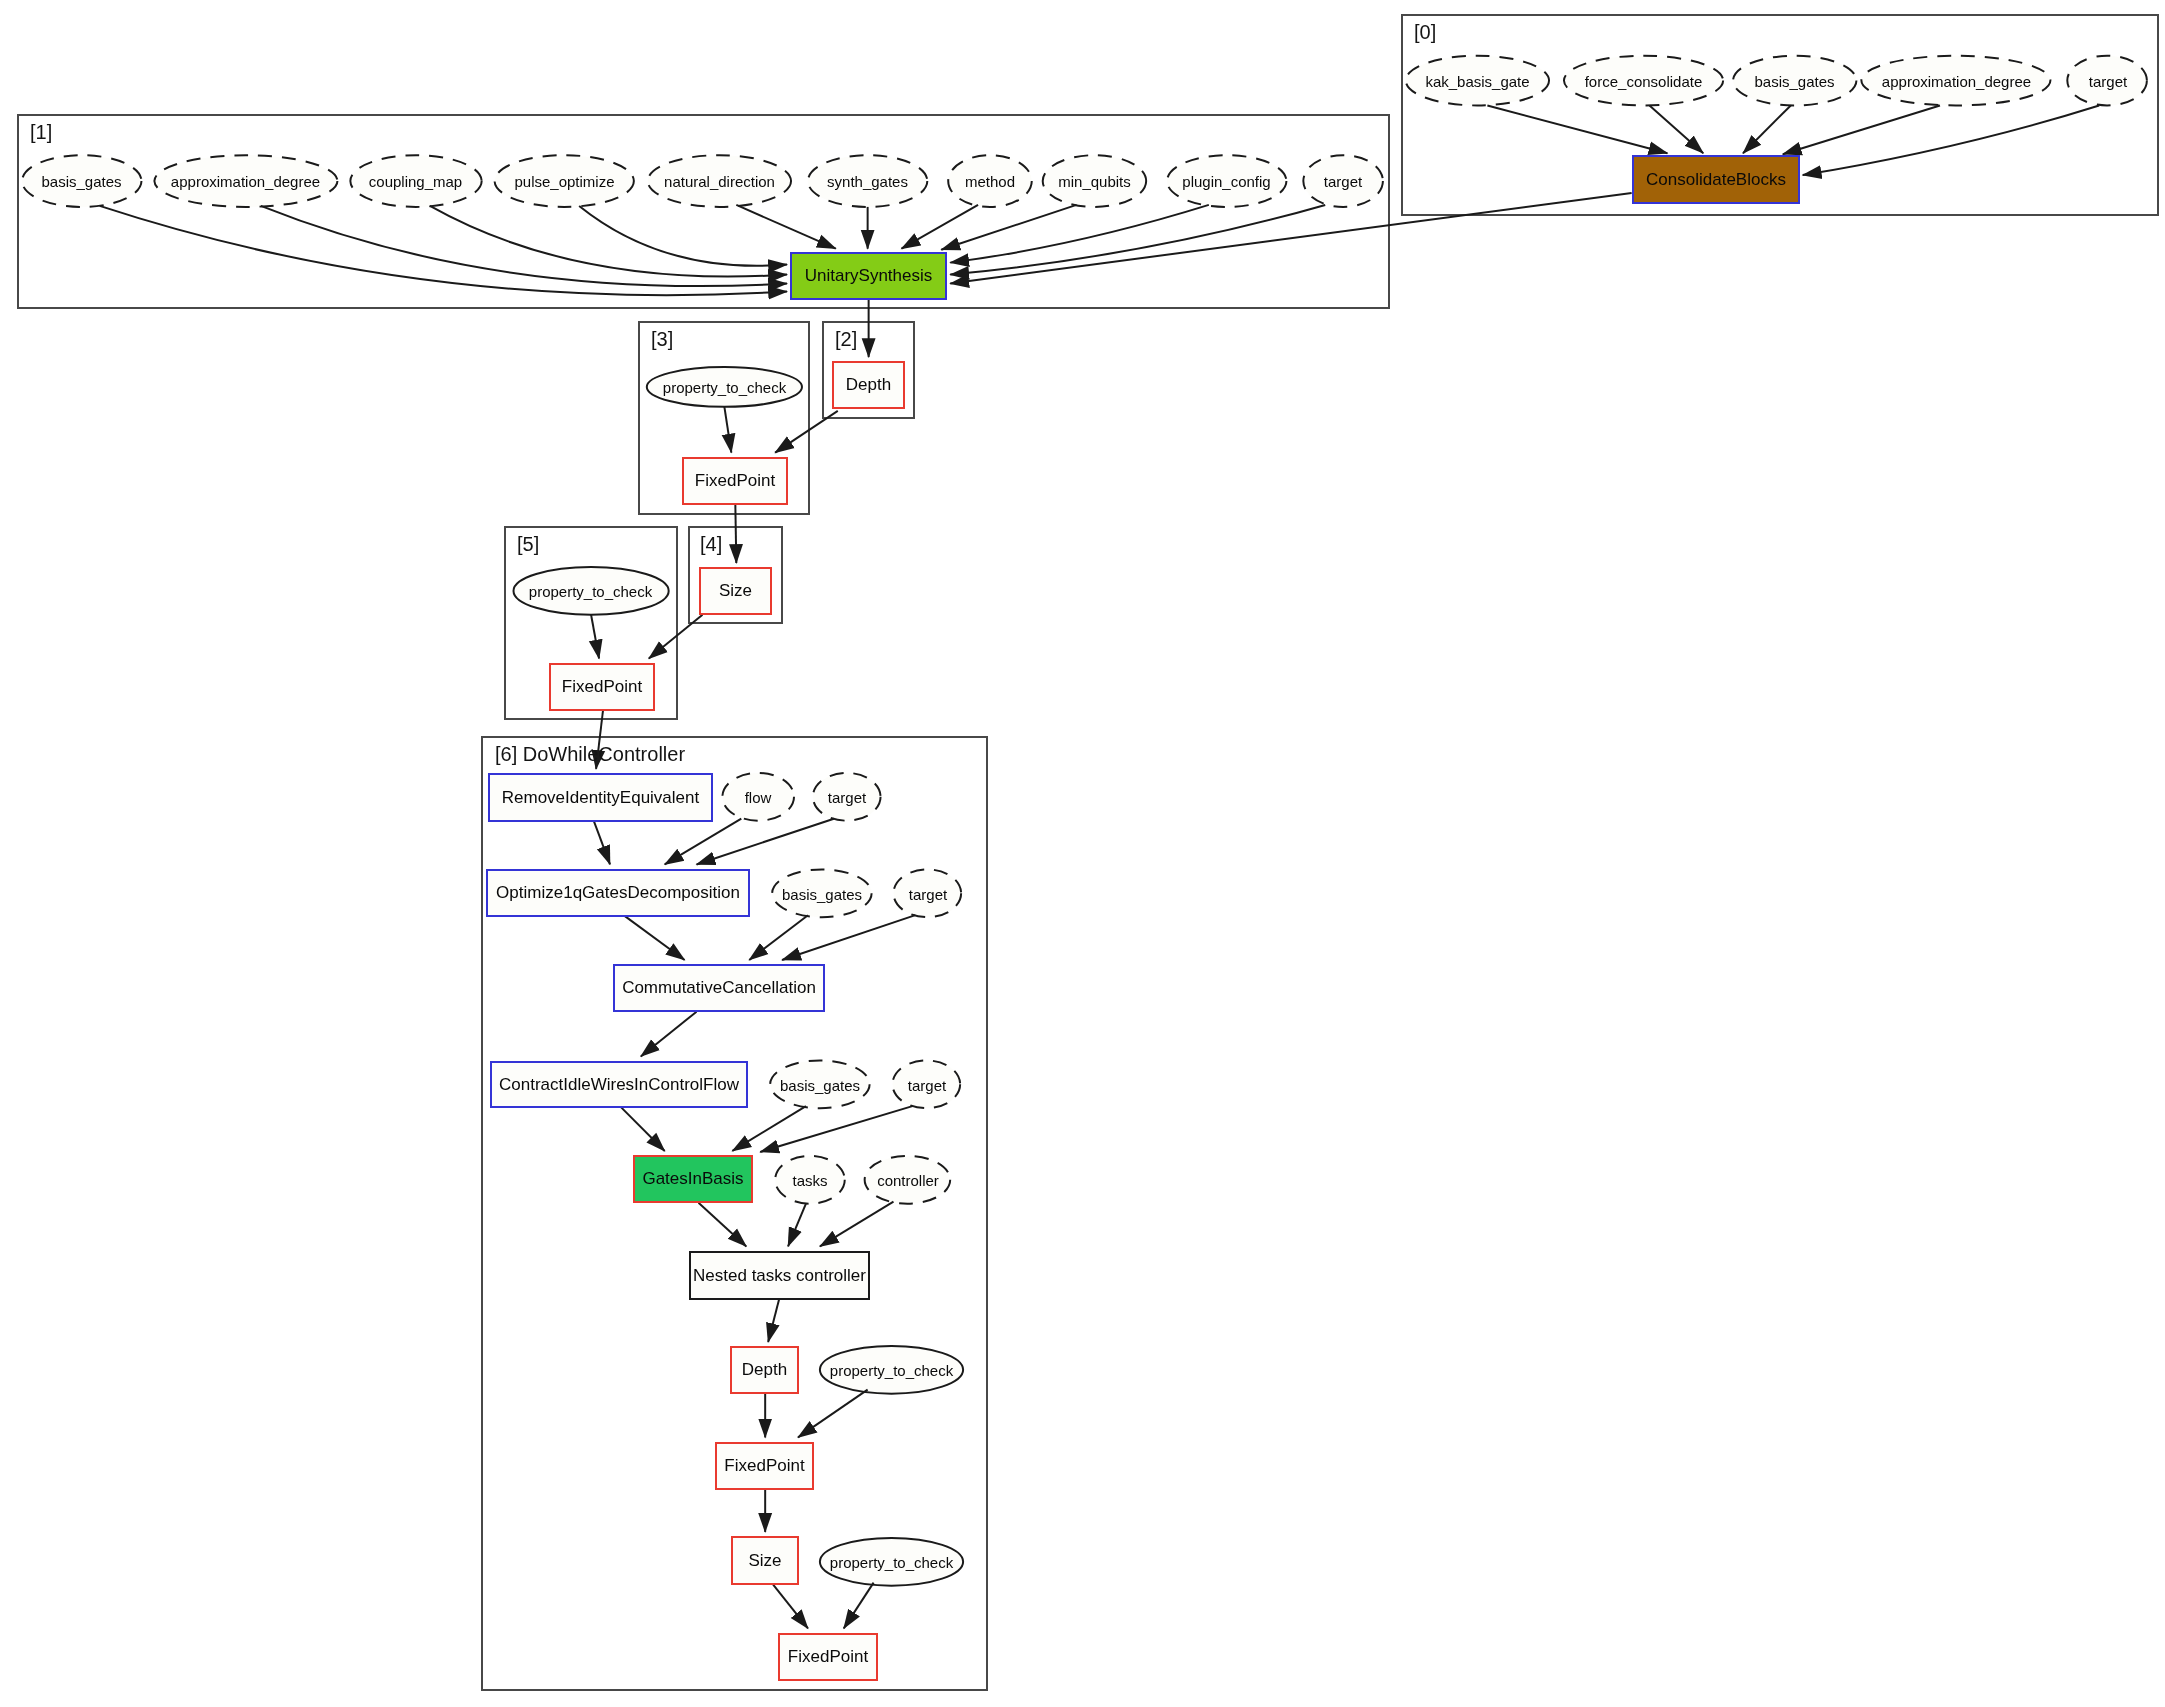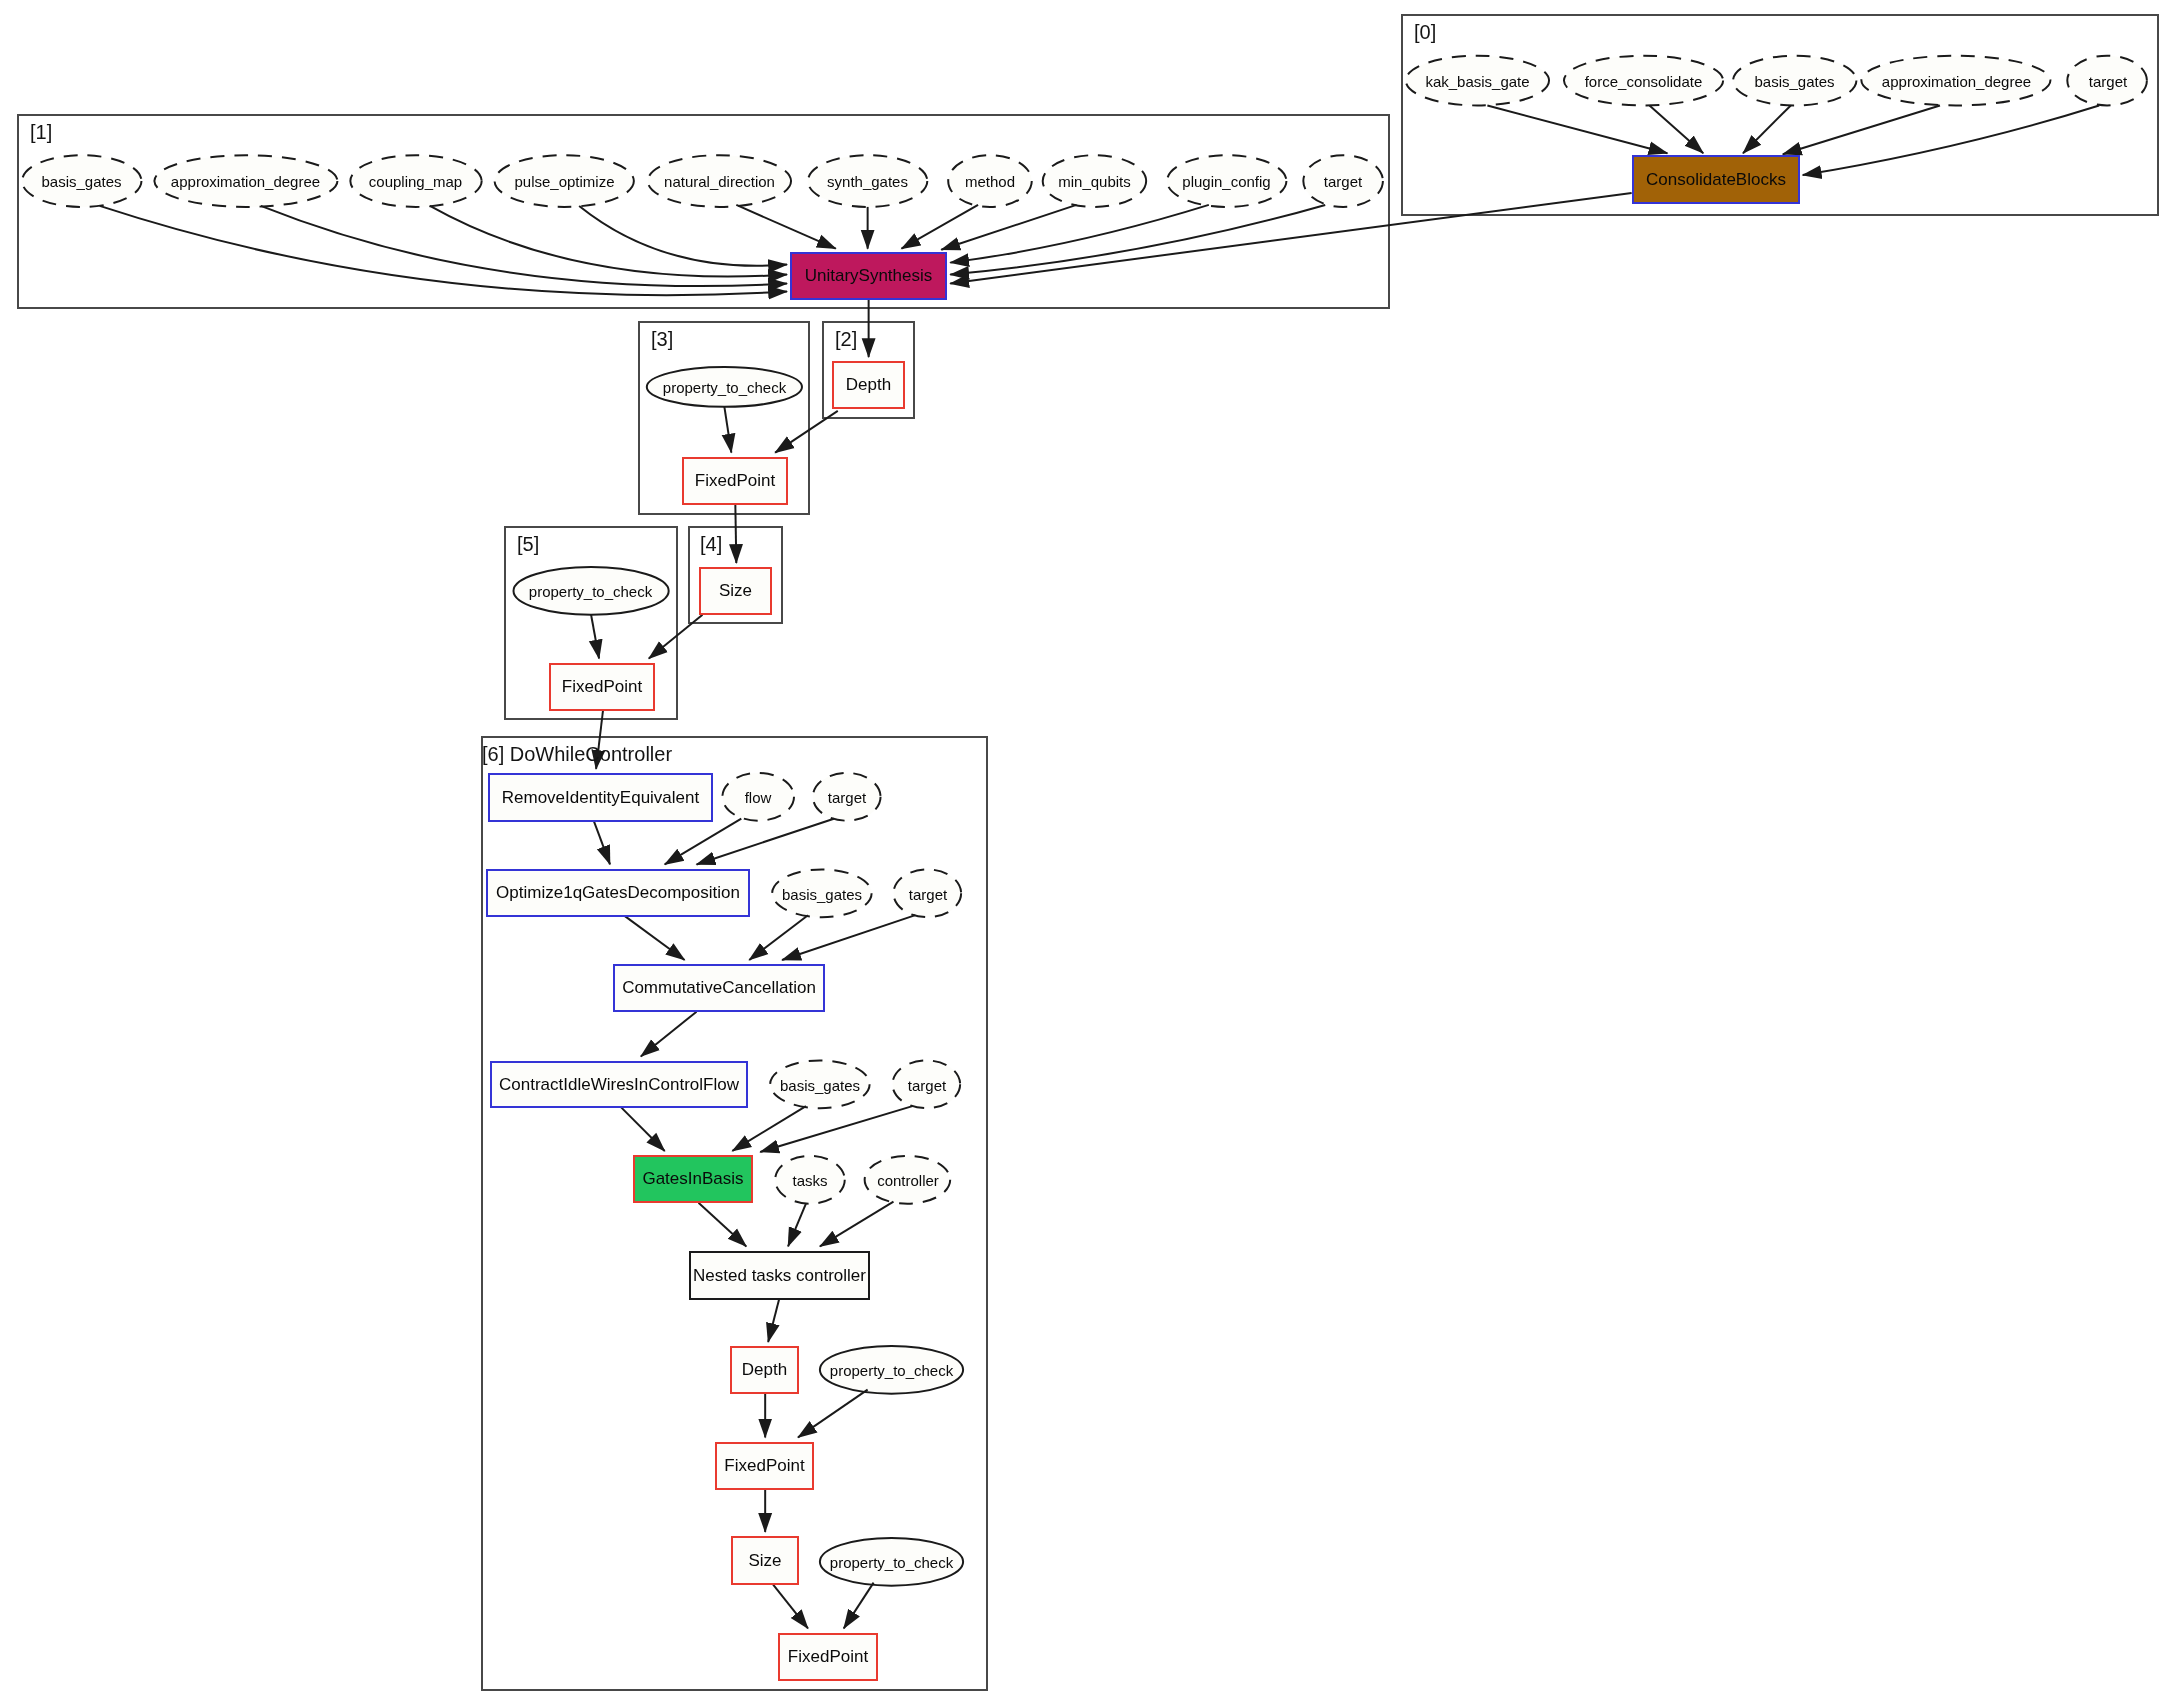--- a/index.html
+++ b/index.html
@@ -24,21 +24,21 @@
     <div class="cluster-label" style="left: 30px; top: 121px;">[1]</div>
     <div class="cluster" style="left: 638px; top: 321px; width: 172px; height: 194px; border-color: rgb(72, 72, 72);"></div>
     <div class="cluster-label" style="left: 651px; top: 328px;">[3]</div>
     <div class="cluster" style="left: 822px; top: 321px; width: 93px; height: 98px; border-color: rgb(72, 72, 72);"></div>
     <div class="cluster-label" style="left: 835px; top: 328px;">[2]</div>
     <div class="cluster" style="left: 504px; top: 526px; width: 174px; height: 194px; border-color: rgb(72, 72, 72);"></div>
     <div class="cluster-label" style="left: 517px; top: 533px;">[5]</div>
     <div class="cluster" style="left: 688px; top: 526px; width: 95px; height: 98px; border-color: rgb(72, 72, 72);"></div>
     <div class="cluster-label" style="left: 700px; top: 533px;">[4]</div>
     <div class="cluster" style="left: 481px; top: 736px; width: 507px; height: 955px; border-color: rgb(72, 72, 72);"></div>
-    <div class="cluster-label" style="left: 482px; top: 743px;">[6] DoWhileController</div>
+    <div class="cluster-label" style="left: 495px; top: 743px;">[6] DoWhileController</div>
     <svg id="edge-layer" width="2165" height="1707" viewBox="0 0 2176 1716">
       <defs>
         <marker id="arrowhead" markerUnits="userSpaceOnUse" markerWidth="22" markerHeight="16" refX="19" refY="8" orient="auto">
           <path d="M0,1 L20,8 L0,15 Z" fill="#1a1a1a"></path>
         </marker>
       </defs>
       <ellipse cx="1485" cy="81" rx="72" ry="25" fill="#fdfdfa" stroke="#1a1a1a" stroke-width="2" stroke-dasharray="14,10"></ellipse>
       <ellipse cx="1652" cy="81" rx="80" ry="25" fill="#fdfdfa" stroke="#1a1a1a" stroke-width="2" stroke-dasharray="14,10"></ellipse>
       <ellipse cx="1804" cy="81" rx="62" ry="25" fill="#fdfdfa" stroke="#1a1a1a" stroke-width="2" stroke-dasharray="14,10"></ellipse>
       <ellipse cx="1966" cy="81" rx="95" ry="25" fill="#fdfdfa" stroke="#1a1a1a" stroke-width="2" stroke-dasharray="14,10"></ellipse>
@@ -102,21 +102,21 @@
       <path d="M 810 1210 L 792 1253" fill="none" stroke="#1a1a1a" stroke-width="2" marker-end="url(#arrowhead)"></path>
       <path d="M 898 1208 L 824 1253" fill="none" stroke="#1a1a1a" stroke-width="2" marker-end="url(#arrowhead)"></path>
       <path d="M 783 1306 L 772 1349" fill="none" stroke="#1a1a1a" stroke-width="2" marker-end="url(#arrowhead)"></path>
       <path d="M 769 1401 L 769 1445" fill="none" stroke="#1a1a1a" stroke-width="2" marker-end="url(#arrowhead)"></path>
       <path d="M 872 1397 L 802 1445" fill="none" stroke="#1a1a1a" stroke-width="2" marker-end="url(#arrowhead)"></path>
       <path d="M 769 1497 L 769 1540" fill="none" stroke="#1a1a1a" stroke-width="2" marker-end="url(#arrowhead)"></path>
       <path d="M 777 1593 L 812 1637" fill="none" stroke="#1a1a1a" stroke-width="2" marker-end="url(#arrowhead)"></path>
       <path d="M 878 1591 L 848 1637" fill="none" stroke="#1a1a1a" stroke-width="2" marker-end="url(#arrowhead)"></path>
     </svg>
     <div class="node-box" style="left: 1632px; top: 155px; width: 168px; height: 49px; border-color: rgb(52, 52, 214); background: #a16207;">ConsolidateBlocks</div>
-    <div class="node-box" style="left: 790px; top: 252px; width: 157px; height: 48px; border-color: rgb(52, 52, 214); background: #be185d;">UnitarySynthesis</div>
+    <div class="node-box" style="left: 790px; top: 252px; width: 157px; height: 48px; border-color: rgb(52, 52, 214); background: #84cc16;">UnitarySynthesis</div>
     <div class="node-box" style="left: 832px; top: 361px; width: 73px; height: 48px; border-color: rgb(233, 58, 47); background: rgb(253, 253, 250);">Depth</div>
     <div class="node-box" style="left: 682px; top: 457px; width: 106px; height: 48px; border-color: rgb(233, 58, 47); background: rgb(253, 253, 250);">FixedPoint</div>
     <div class="node-box" style="left: 699px; top: 567px; width: 73px; height: 48px; border-color: rgb(233, 58, 47); background: rgb(253, 253, 250);">Size</div>
     <div class="node-box" style="left: 549px; top: 663px; width: 106px; height: 48px; border-color: rgb(233, 58, 47); background: rgb(253, 253, 250);">FixedPoint</div>
     <div class="node-box" style="left: 488px; top: 773px; width: 225px; height: 49px; border-color: rgb(52, 52, 214); background: rgb(253, 253, 250);">RemoveIdentityEquivalent</div>
     <div class="node-box" style="left: 486px; top: 869px; width: 264px; height: 48px; border-color: rgb(52, 52, 214); background: rgb(253, 253, 250);">Optimize1qGatesDecomposition</div>
     <div class="node-box" style="left: 613px; top: 964px; width: 212px; height: 48px; border-color: rgb(52, 52, 214); background: rgb(253, 253, 250);">CommutativeCancellation</div>
     <div class="node-box" style="left: 490px; top: 1061px; width: 258px; height: 47px; border-color: rgb(52, 52, 214); background: rgb(253, 253, 250);">ContractIdleWiresInControlFlow</div>
     <div class="node-box" style="left: 633px; top: 1155px; width: 120px; height: 48px; border-color: rgb(233, 58, 47); background: #22c55e;">GatesInBasis</div>
     <div class="node-box" style="left: 689px; top: 1251px; width: 181px; height: 49px; border-color: rgb(26, 26, 26); background: rgb(253, 253, 250);">Nested tasks controller</div>

